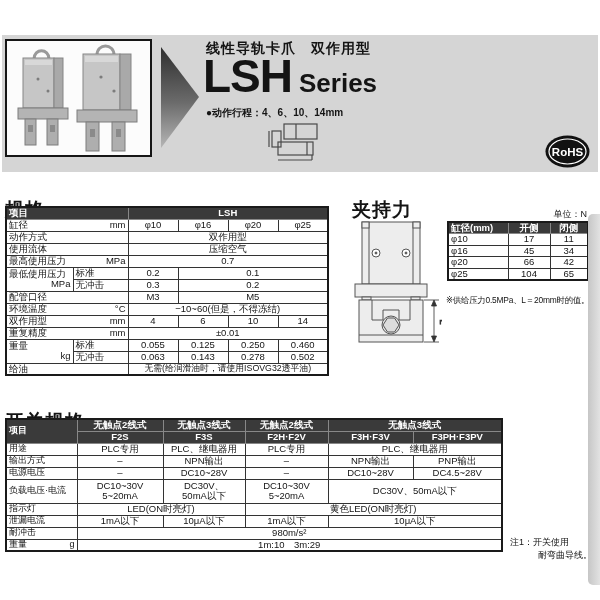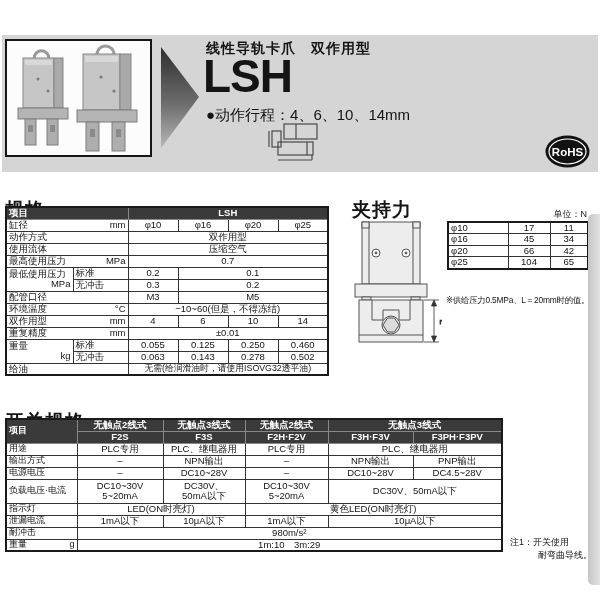--- a/index.html
+++ b/index.html
@@ -11,21 +11,21 @@
   .abs { position: absolute; }
 
   
   .hdr-band { left: 2px; top: 35px; width: 596px; height: 137px; background: #d5d5d5; }
   .photo-box { left: 5px; top: 39px; width: 147px; height: 118px; background: #fcfcfc; border: 2px solid #161616; }
   .arrow-wrap { left: 161px; top: 47px; width: 38px; height: 101px; }
   .subtitle { left: 206px; top: 40px; font-size: 14px; font-weight: bold; letter-spacing: 1px; }
   .titlerow { left: 203px; top: 52px; display: flex; align-items: baseline; }
   .t-main { font-size: 46px; font-weight: bold; letter-spacing: -1px; line-height: 1.05; }
   .t-sub  { font-size: 26px; font-weight: bold; margin-left: 7px; line-height: 1; }
-  .stroke-note { left: 206px; top: 106px; font-size: 15px; font-weight: normal; }
+  .stroke-note { left: 206px; top: 106px; font-size: 10px; font-weight: bold; }
   .schematic { left: 268px; top: 121px; }
   .rohs { left: 545px; top: 135px; }
 
   
   .sec-title { font-size: 19px; font-weight: bold; letter-spacing: 1px; margin-top: 13px; }
   .st-spec   { left: 5px;   top: 184px; }
   .st-grip   { left: 352px; top: 184px; }
   .st-switch { left: 5px;   top: 396px; text-align: right; }
 
   
@@ -105,20 +105,21 @@
         <stop offset="1" stop-color="#b6b6b6"></stop>
       </linearGradient>
     </defs>
     <polygon points="0,0 38,50 0,101" fill="url(#tg)"></polygon>
   </svg>
 </div>
 
 <div class="abs subtitle">线性导轨卡爪　双作用型</div>
 <div class="abs titlerow">
   <span class="t-main">LSH</span>
+  <span class="t-sub">Series</span>
 </div>
 <div class="abs stroke-note">●动作行程：4、6、10、14mm</div>
 
 <div class="abs schematic">
   <svg width="56" height="40" viewBox="0 0 56 40" fill="none" stroke="#4a4a4a" stroke-width="1.2">
     <line x1="1" y1="10" x2="1" y2="26"></line>
     <rect x="4" y="10" width="9" height="16"></rect>
     <rect x="16" y="3" width="33" height="15"></rect>
     <line x1="28" y1="3" x2="28" y2="18"></line>
     <rect x="10" y="21" width="35" height="13"></rect>
@@ -290,20 +291,25 @@
   </svg>
 </div>
 
 <table class="abs grip-t">
   <colgroup>
       <col style="width:60px">
       <col style="width:42px">
       <col style="width:38px">
     </colgroup>
   <tbody>
+      <tr>
+    <td class="hdr lbl">缸径(mm)</td>
+    <td class="hdr">开侧</td>
+    <td class="hdr">闭侧</td>
+  </tr>
   <tr>
     <td class="lbl">φ10</td>
     <td>17</td>
     <td>11</td>
   </tr>
   <tr>
     <td class="lbl">φ16</td>
     <td>45</td>
     <td>34</td>
   </tr>

